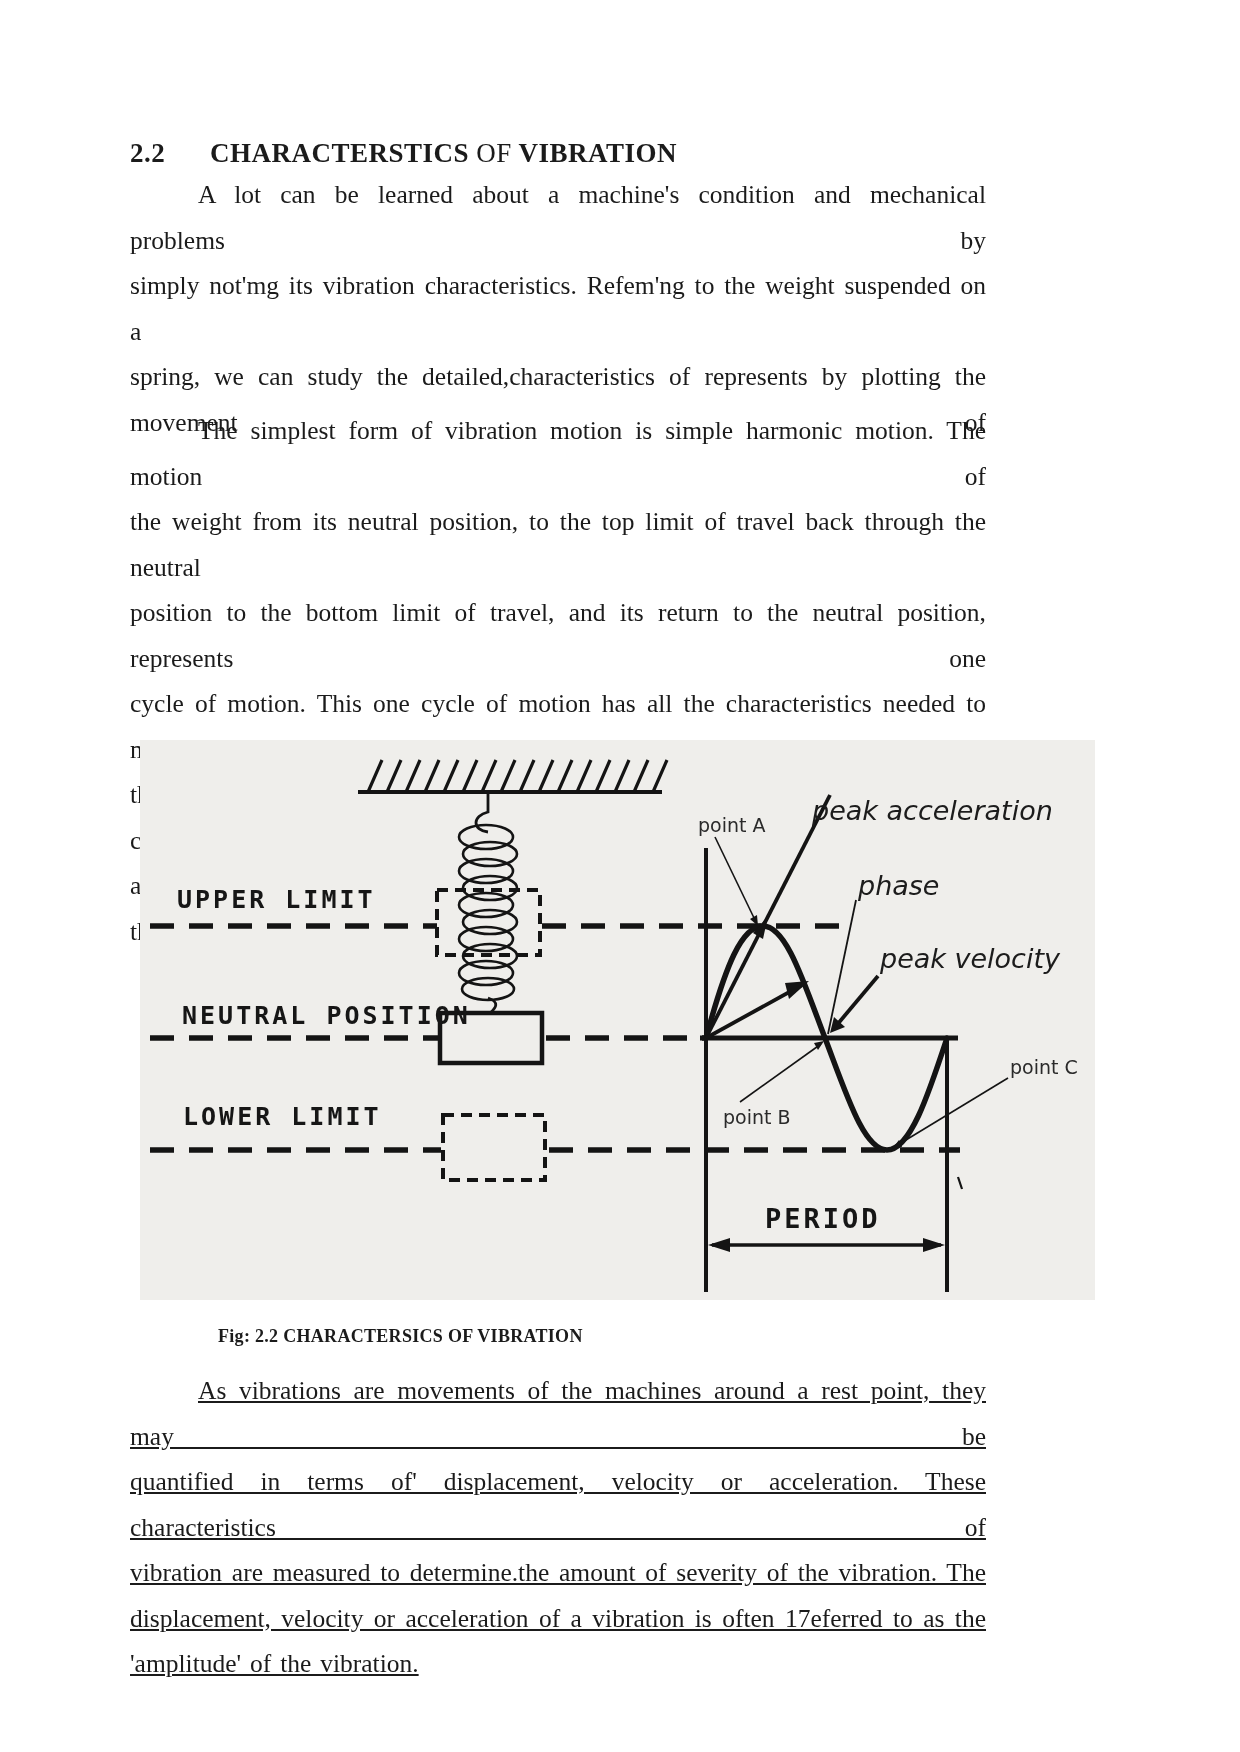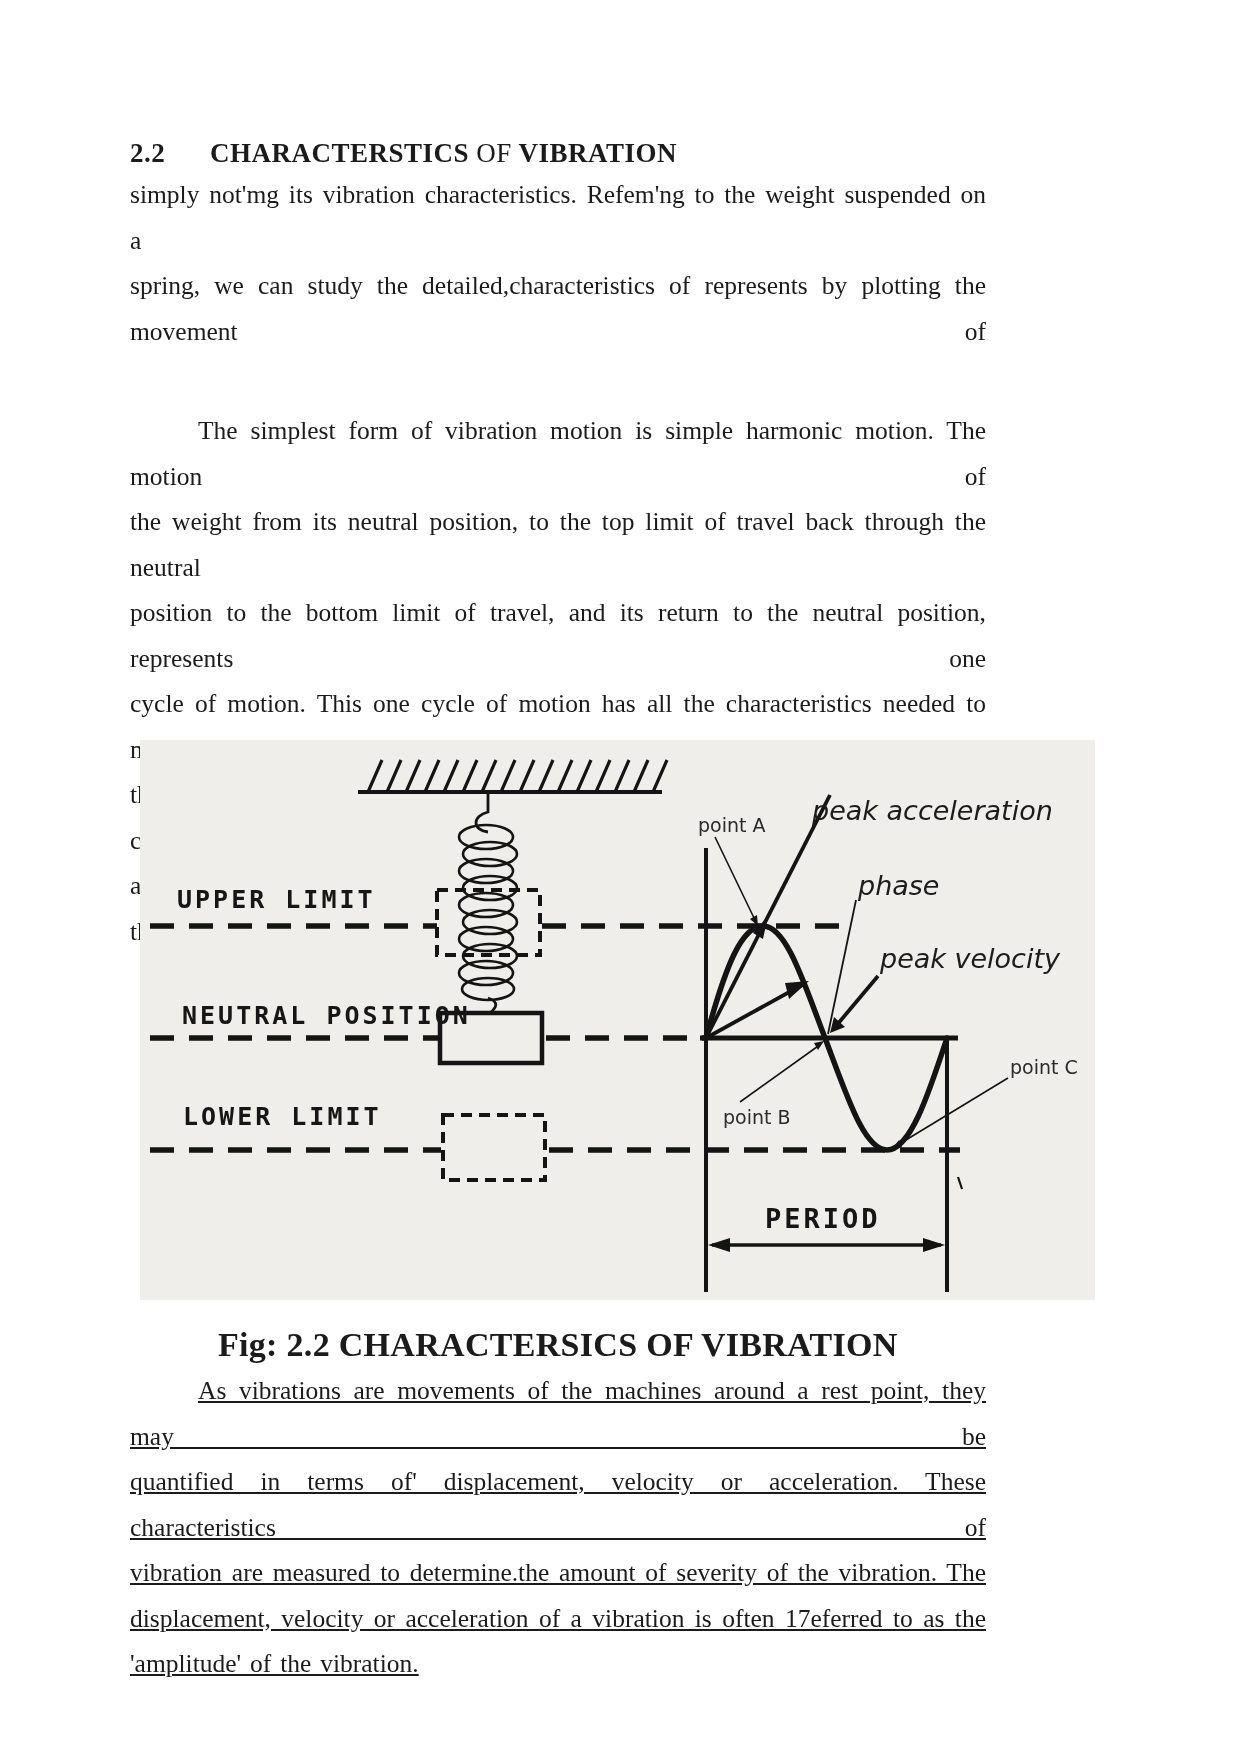--- a/index.html
+++ b/index.html
@@ -21,21 +21,21 @@
   .para .line{text-align:justify;text-align-last:justify;white-space:normal;}
   .para .line.first{text-indent:68px;}
   .para .line.short{text-align:left;text-align-last:left;}
   .figure-box{
     position:absolute;left:140px;top:740px;width:955px;height:560px;
     background:#efeeeb;
   }
   .figure-box svg{display:block;width:955px;height:560px;}
   .caption{
     position:absolute;left:218px;top:1326px;
-    font-size:34px;font-weight:bold;letter-spacing:.3px;
+    font-size:18px;font-weight:bold;letter-spacing:.3px;
   }
   .stencil{
     font-family:"DejaVu Sans Mono", monospace;
     font-weight:bold;letter-spacing:3px;fill:#161616;
   }
   .hand{
     font-family:"DejaVu Sans", sans-serif;
     font-style:italic;fill:#1c1c1c;
   }
   .small-label{
@@ -49,20 +49,21 @@
 
 <div class="page">
 
   <div class="heading">
     <span class="hnum">2.2</span><span>CHARACTERSTICS</span>
     <span class="mid">OF</span>
     <span>VIBRATION</span>
   </div>
 
   <div class="para" style="top:172px;">
+    <div class="line first">A lot can be learned about a machine's condition and mechanical problems by</div>
     <div class="line">simply not'mg its vibration characteristics.  Refem'ng to the weight suspended on a</div>
     <div class="line">spring, we can study the detailed,characteristics of represents by plotting the movement of</div>
   </div>
 
   <div class="para" style="top:408px;">
     <div class="line first">The simplest form of vibration motion is simple harmonic motion.  The motion of</div>
     <div class="line">the weight from its neutral position, to the top limit of travel back through the neutral</div>
     <div class="line">position to the bottom limit of travel, and its return to the neutral position, represents one</div>
     <div class="line">cycle of motion.  This one cycle of motion has all the characteristics needed to measure</div>
     <div class="line">the vibration.   Continued motion of the weight will simply be repeating these</div>

